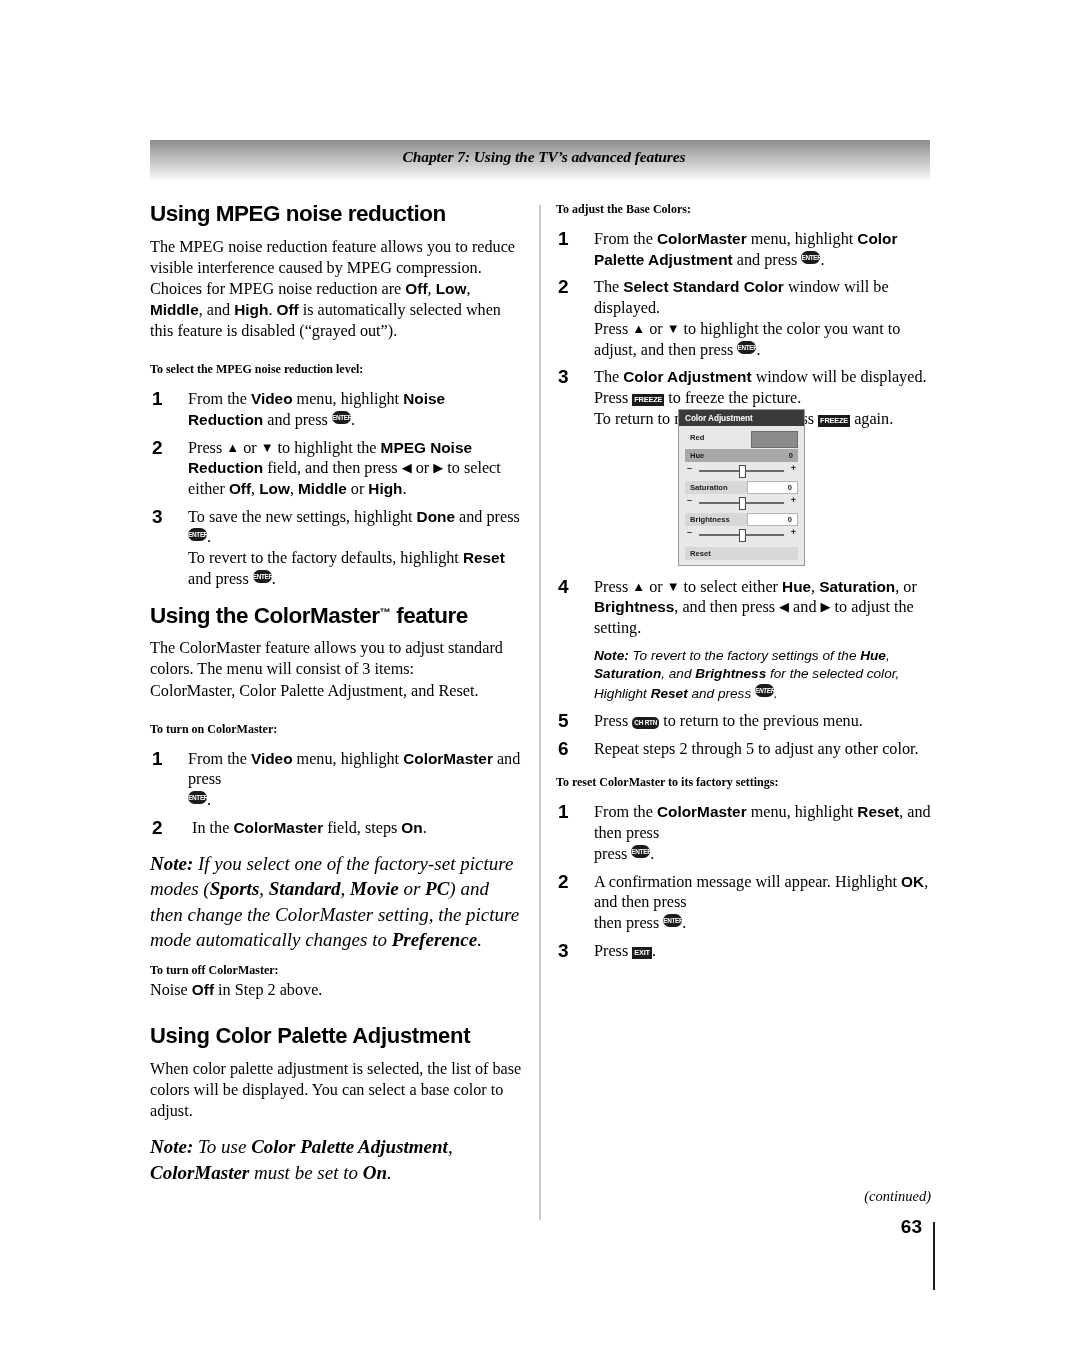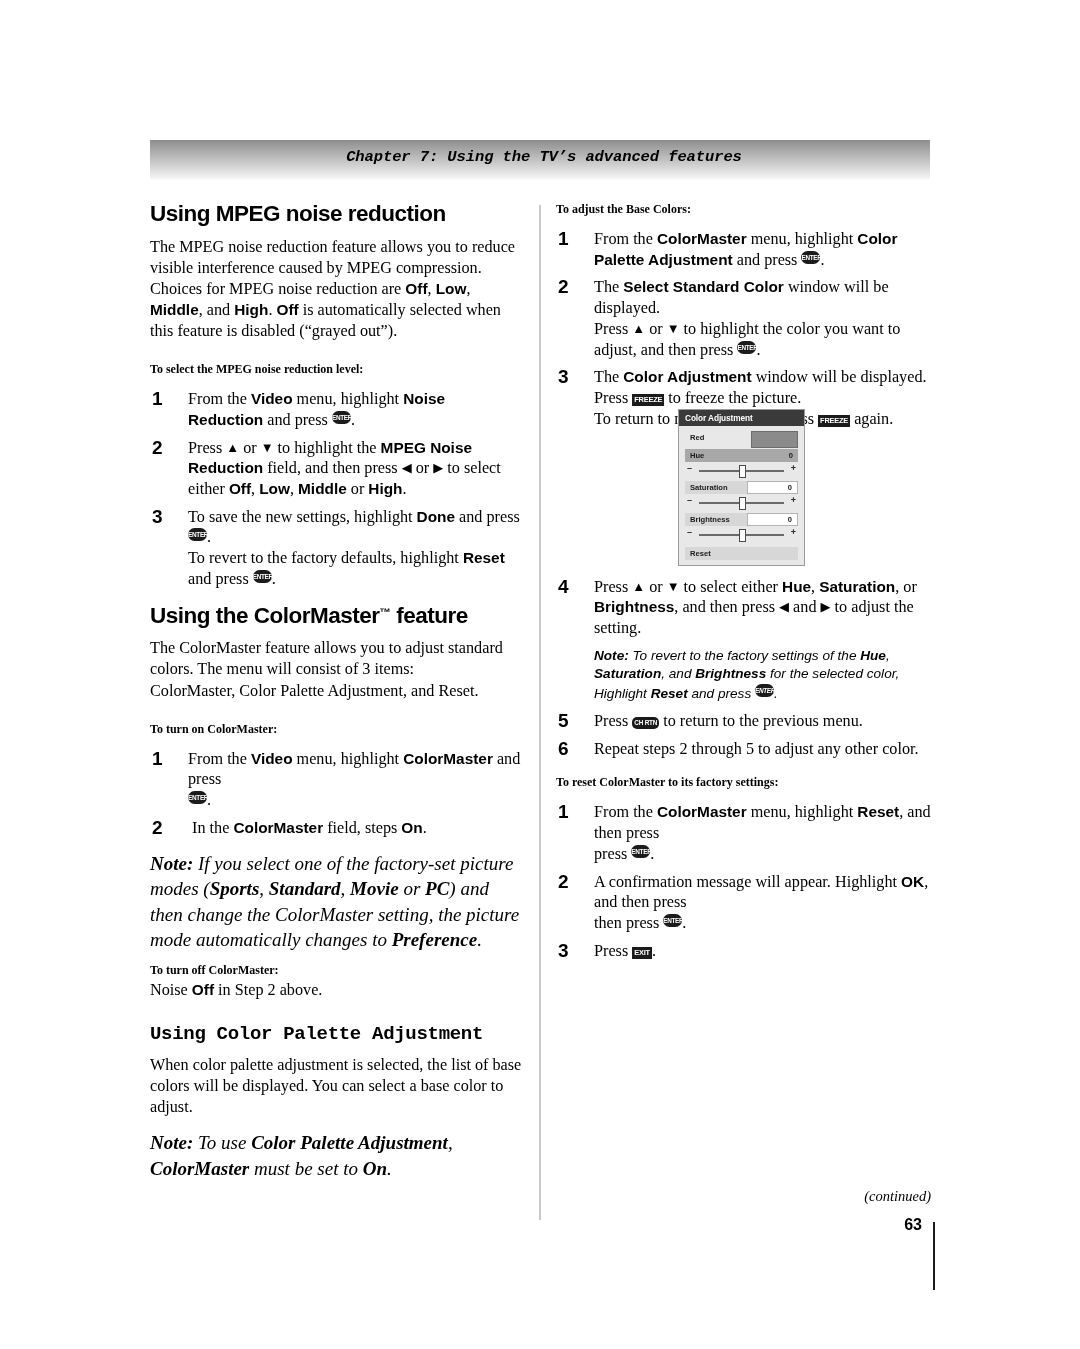--- a/index.html
+++ b/index.html
@@ -30,21 +30,21 @@
     top: 140px;
     width: 780px;
     height: 40px;
     background: linear-gradient(to bottom, #8d8d8d 0%, #a8a8a8 25%, #cfcfcf 62%, #f0f0f0 92%, #fdfdfd 100%);
   }
   .chapter-title {
     position: absolute;
     left: 8px; right: 0;
     top: 8px;
     text-align: center;
-    font-family: Liberation Mono, monospace;
+    font-family: Liberation Serif, serif;
     font-weight: bold;
     font-style: italic;
     font-size: 15.5px;
     letter-spacing: -0.1px;
     color: #000;
   }
 
   
   .col-left {
     position: absolute;
@@ -83,23 +83,23 @@
     margin: 0 0 10px 0;
     letter-spacing: -0.5px;
     line-height: 1.1;
   }
   h1.sec .tm {
     font-size: 11px;
     vertical-align: 7px;
     letter-spacing: 0;
   }
   h2.sub {
-    font-family: Liberation Mono, monospace;
-    font-weight: bold;
-    font-size: 19px;
+    font-family: Liberation Sans, sans-serif;
+    font-weight: bold;
+    font-size: 22px;
     margin: 22px 0 10px 0;
     letter-spacing: -0.3px;
   }
   h3.bold {
     font-family: "Liberation Serif", serif;
     font-weight: bold;
     font-size: 12px;
     margin: 20px 0 12px 0;
   }
   p.body {
@@ -307,21 +307,21 @@
     font-size: 14.5px;
   }
   .pagenum {
     position: absolute;
     left: 700px;
     top: 1216px;
     width: 222px;
     text-align: right;
     font-family: "Liberation Sans", sans-serif;
     font-weight: bold;
-    font-size: 16px;
+    font-size: 19px;
   }
 </style>
 </head>
 <body>
 
 <div class="page">
 
   <div class="chapter-bar">
     <div class="chapter-title">Chapter 7: Using the TV’s advanced features</div>
   </div>

